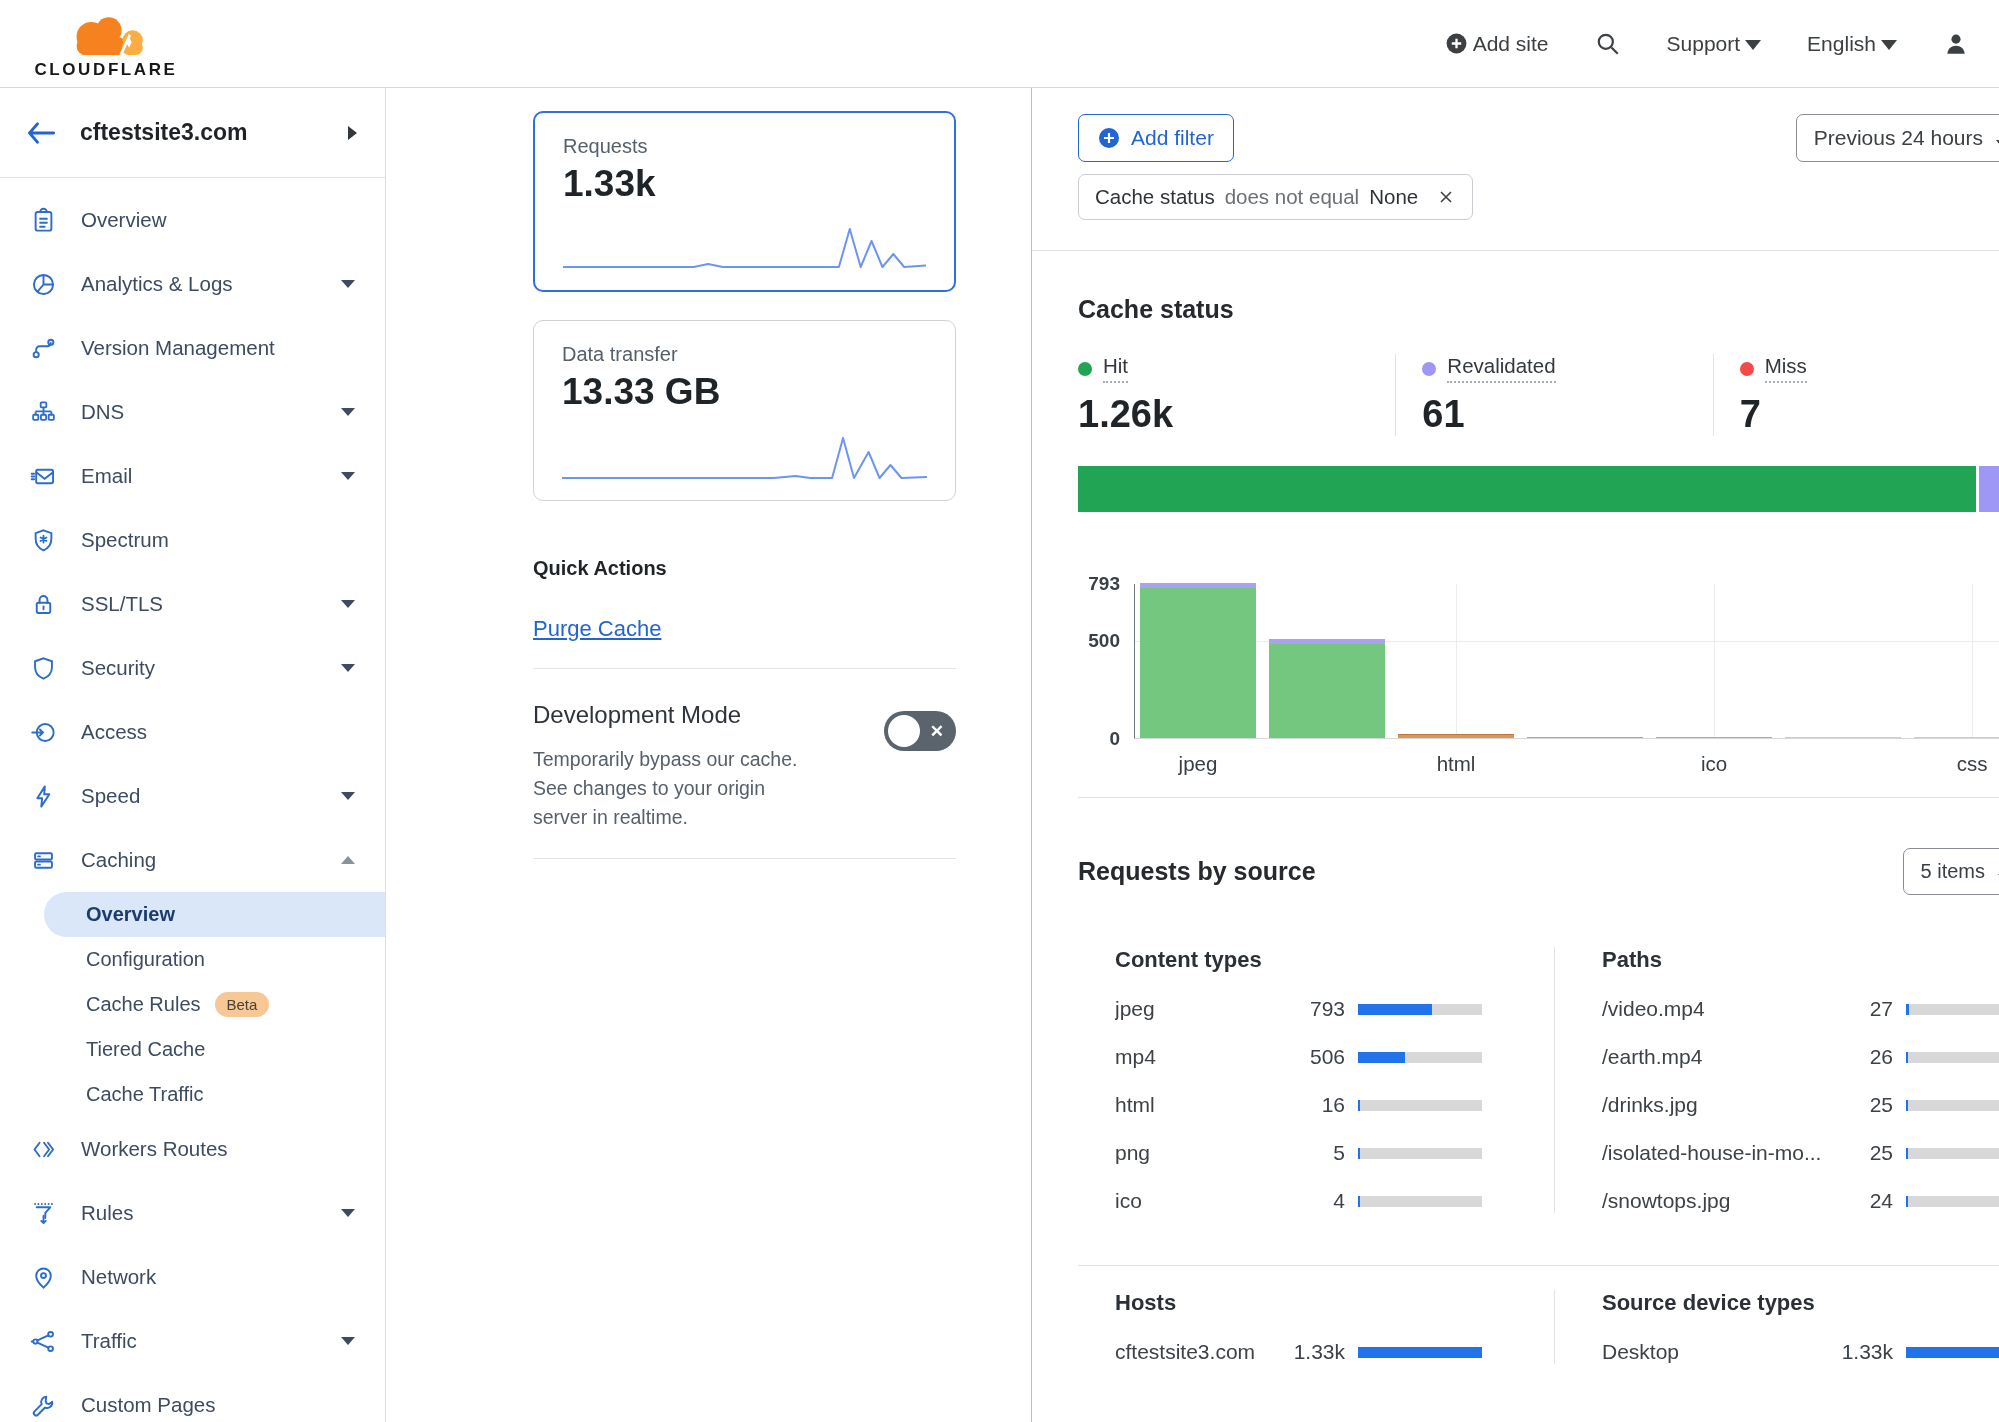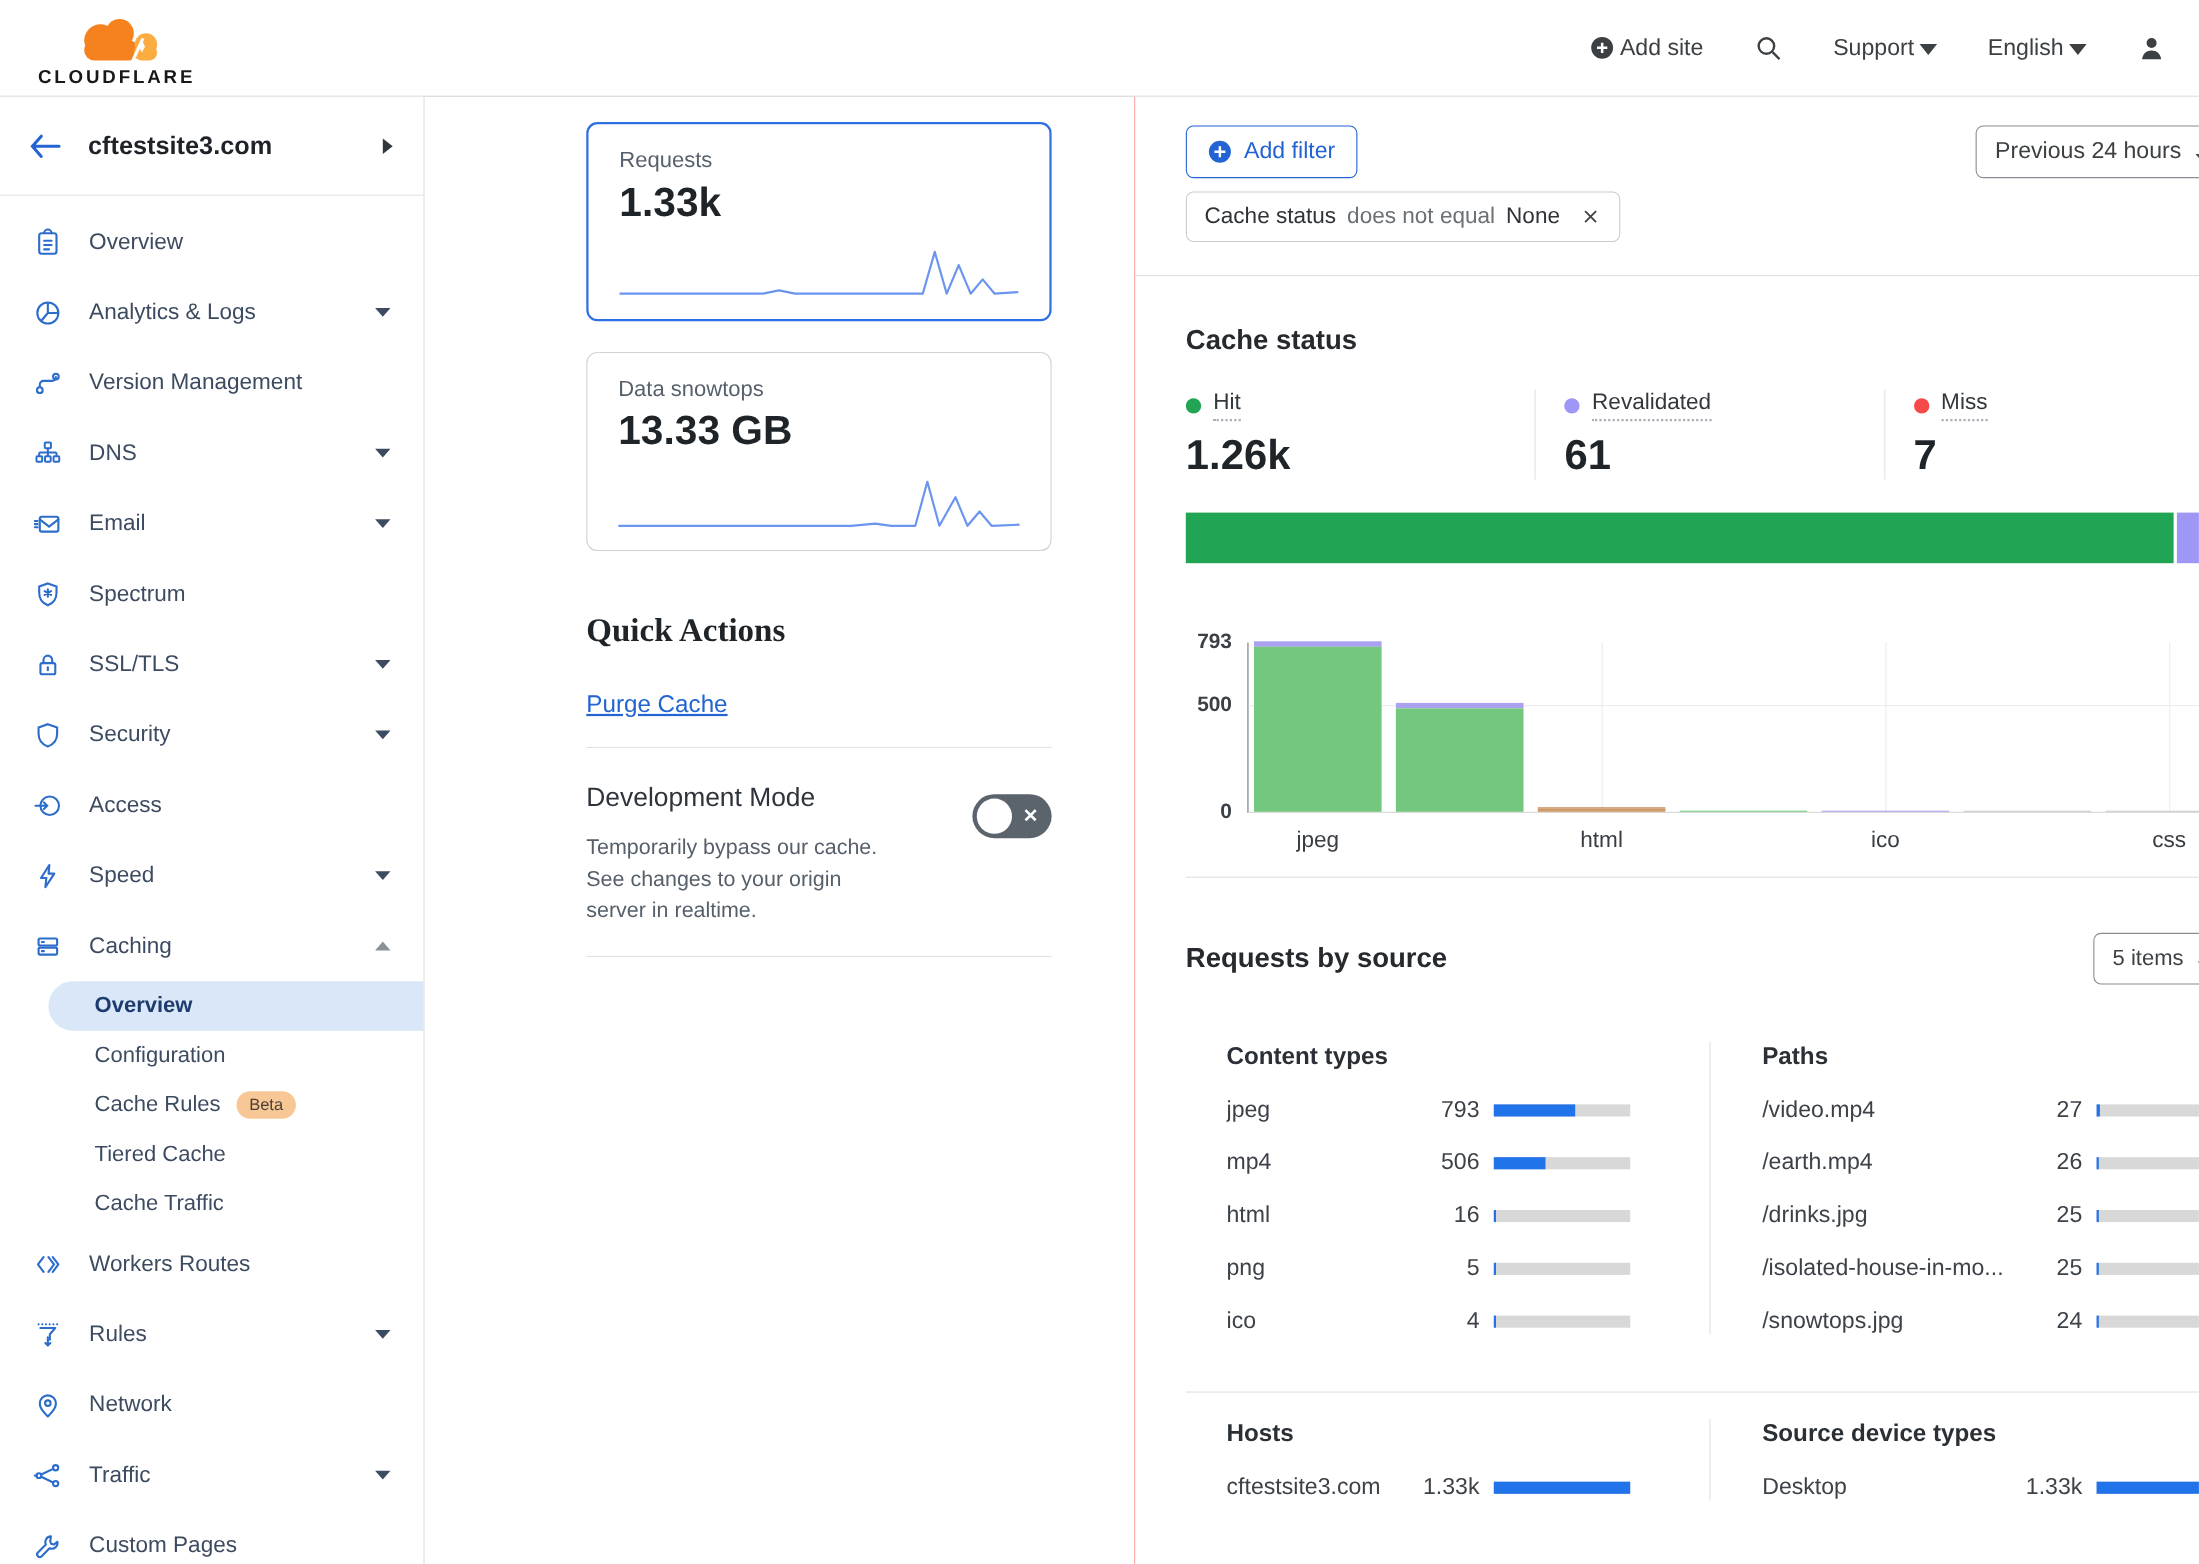--- a/index.html
+++ b/index.html
@@ -44,21 +44,21 @@
 
   
   .middle { width:549px; flex-shrink:0; padding:23px 27px 0 99px; }
   .card { border:1px solid #d2d2d2; border-radius:10px; height:181px; padding:22px 28px 16px;
           display:flex; flex-direction:column; cursor:pointer; }
   .card.selected { border:2.5px solid #2f6fe4; }
   .clabel { font-size:20px; color:#56606b; }
   .cvalue { font-size:37px; font-weight:bold; color:#1f2429; margin-top:5px; }
   .spark { margin-top:auto; width:100%; height:50px; }
   .card + .card { margin-top:28px; }
-  .qa-title { margin-top:56px; font-size:30px; font-weight:bold; color:#1f2429;font-family:Liberation Serif, serif; }
+  .qa-title { margin-top:56px; font-size:20px; font-weight:bold; color:#1f2429; }
   .purge { margin-top:36px; display:inline-block; font-size:22px; color:#2264d1;
            text-decoration:underline; cursor:pointer; }
   .mid-hr { border-top:1px solid #e3e3e3; margin-top:26px; }
   .devmode { margin-top:32px; display:flex; justify-content:space-between; }
   .dm-title { font-size:24px; color:#2e343b; }
   .dm-desc { margin-top:16px; font-size:19.5px; color:#56606b; line-height:29px; max-width:285px; }
   .toggle { width:72px; height:40px; background:#5b636d; border-radius:20px; position:relative;
             margin-top:10px; cursor:pointer; flex-shrink:0; }
   .knob { position:absolute; left:4px; top:4px; width:32px; height:32px; background:#fff; border-radius:50%; }
   .tgx { position:absolute; right:12px; top:50%; transform:translateY(-50%); color:#fff;
@@ -345,21 +345,21 @@
 
   <main class="middle">
     <div class="card selected">
       <div class="clabel">Requests</div>
       <div class="cvalue">1.33k</div>
       <svg class="spark" viewBox="0 0 100 100" preserveAspectRatio="none">
           <polyline points="0,86 36,86 40,80 44,86 70,86 76,86 79,10 82,86 85,34 88,86 91,60 94,86 100,83" fill="none" stroke="#6b95ee" stroke-width="2" vector-effect="non-scaling-stroke" stroke-linejoin="round"></polyline>
         </svg>
     </div>
     <div class="card">
-      <div class="clabel">Data snowtops</div>
+      <div class="clabel">Data transfer</div>
       <div class="cvalue">13.33 GB</div>
       <svg class="spark" viewBox="0 0 100 100" preserveAspectRatio="none">
           <polyline points="0,88 58,88 64,84 68,88 74,88 77,8 80,88 84,36 87,88 90,62 93,88 100,86" fill="none" stroke="#6b95ee" stroke-width="2" vector-effect="non-scaling-stroke" stroke-linejoin="round"></polyline>
         </svg>
     </div>
 
     <h2 class="qa-title">Quick Actions</h2>
     <a class="purge">Purge Cache</a>
     <div class="mid-hr"></div>
 

